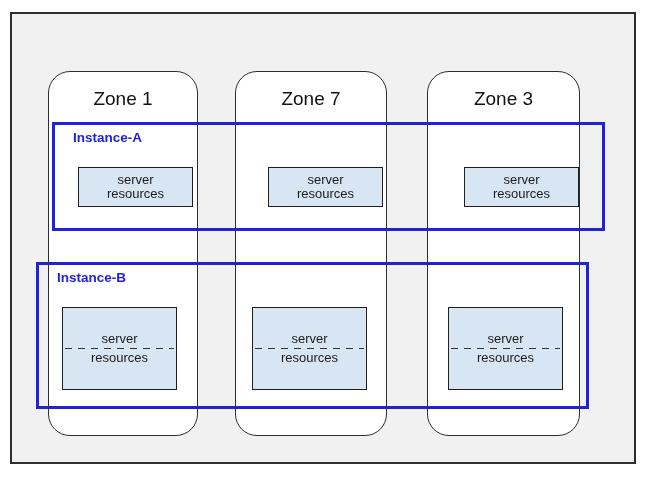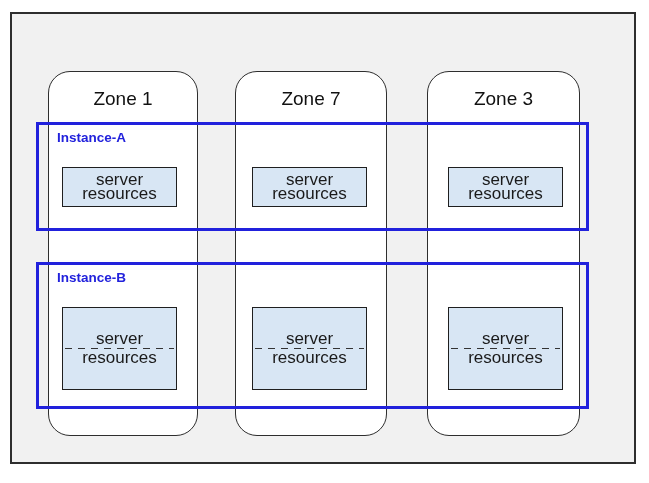--- a/index.html
+++ b/index.html
@@ -25,30 +25,30 @@
   .zone2{left:223px;width:152px;}
   .zone3{left:415px;width:153px;}
   .zone-label{
     margin-top:16px;text-align:center;font-size:19px;color:#111;
   }
   .instance{
     position:absolute;left:24px;width:553px;
     border:3px solid #2121DC;box-sizing:border-box;
     background:transparent;z-index:2;
   }
-  .instance-a{top:108px;height:109px;}
+  .instance-a{top:108px;height:109px;margin-left:16px;}
   .instance-b{top:241px;height:147px;margin-top:7px;}
   .instance-label{
     position:absolute;left:18px;top:5px;
     font-size:13.5px;font-weight:bold;color:#2121DC;white-space:nowrap;
   }
   .resource{
     position:absolute;width:115px;box-sizing:border-box;
     background:#D8E6F4;border:1px solid #1F1F1F;
-    font-size:17px;color:#1a1a1a;line-height:14px;
+    font-size:13px;color:#1a1a1a;line-height:14px;
   }
   .row-a .resource{
     top:42px;height:40px;
     display:flex;flex-direction:column;align-items:center;justify-content:center;
   }
   .row-b .resource{
     top:42px;height:83px;
     display:flex;flex-direction:column;
   }
   .pos1{left:23px;}

